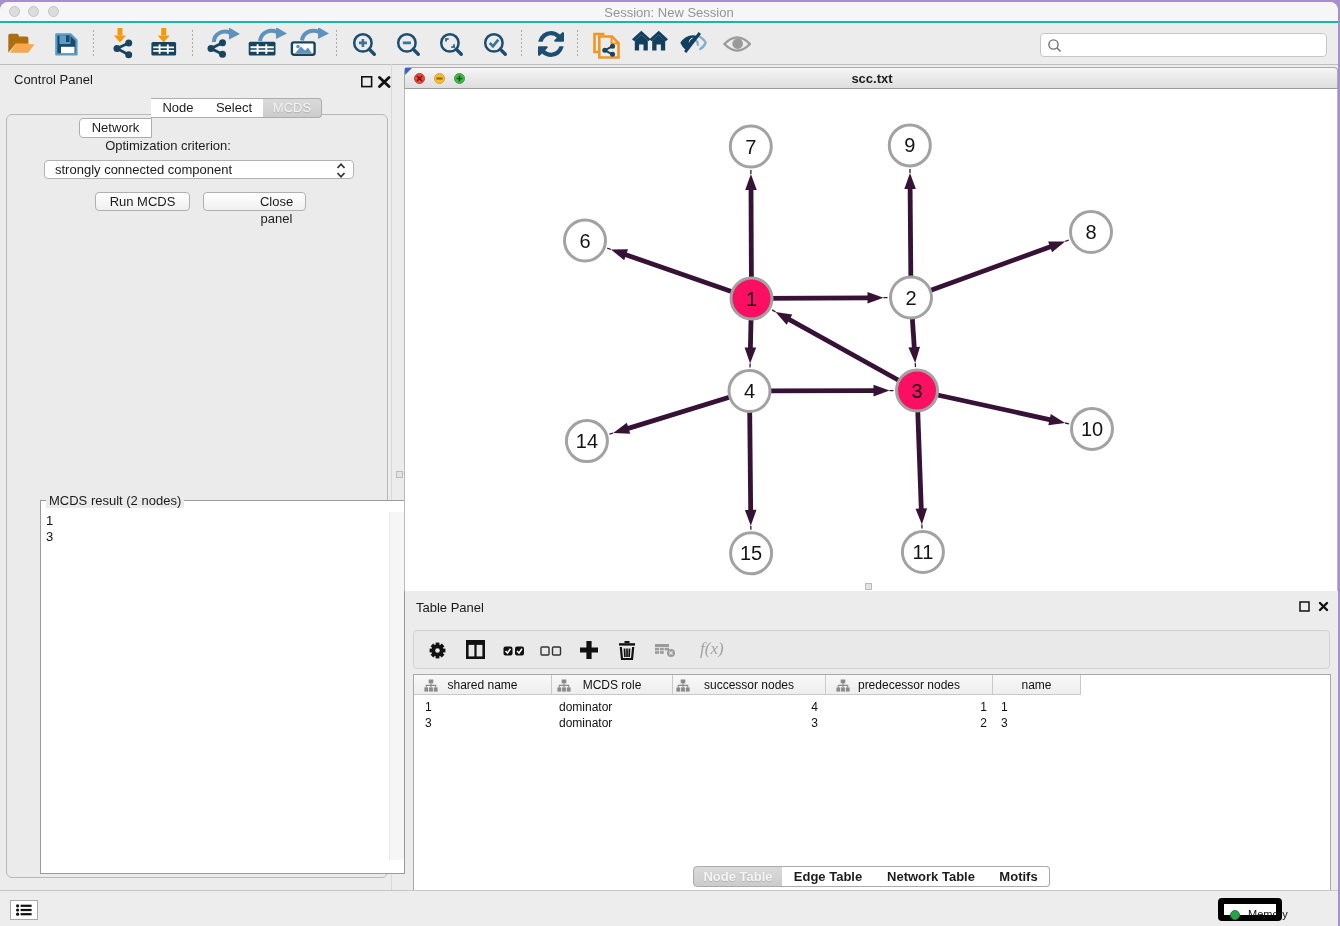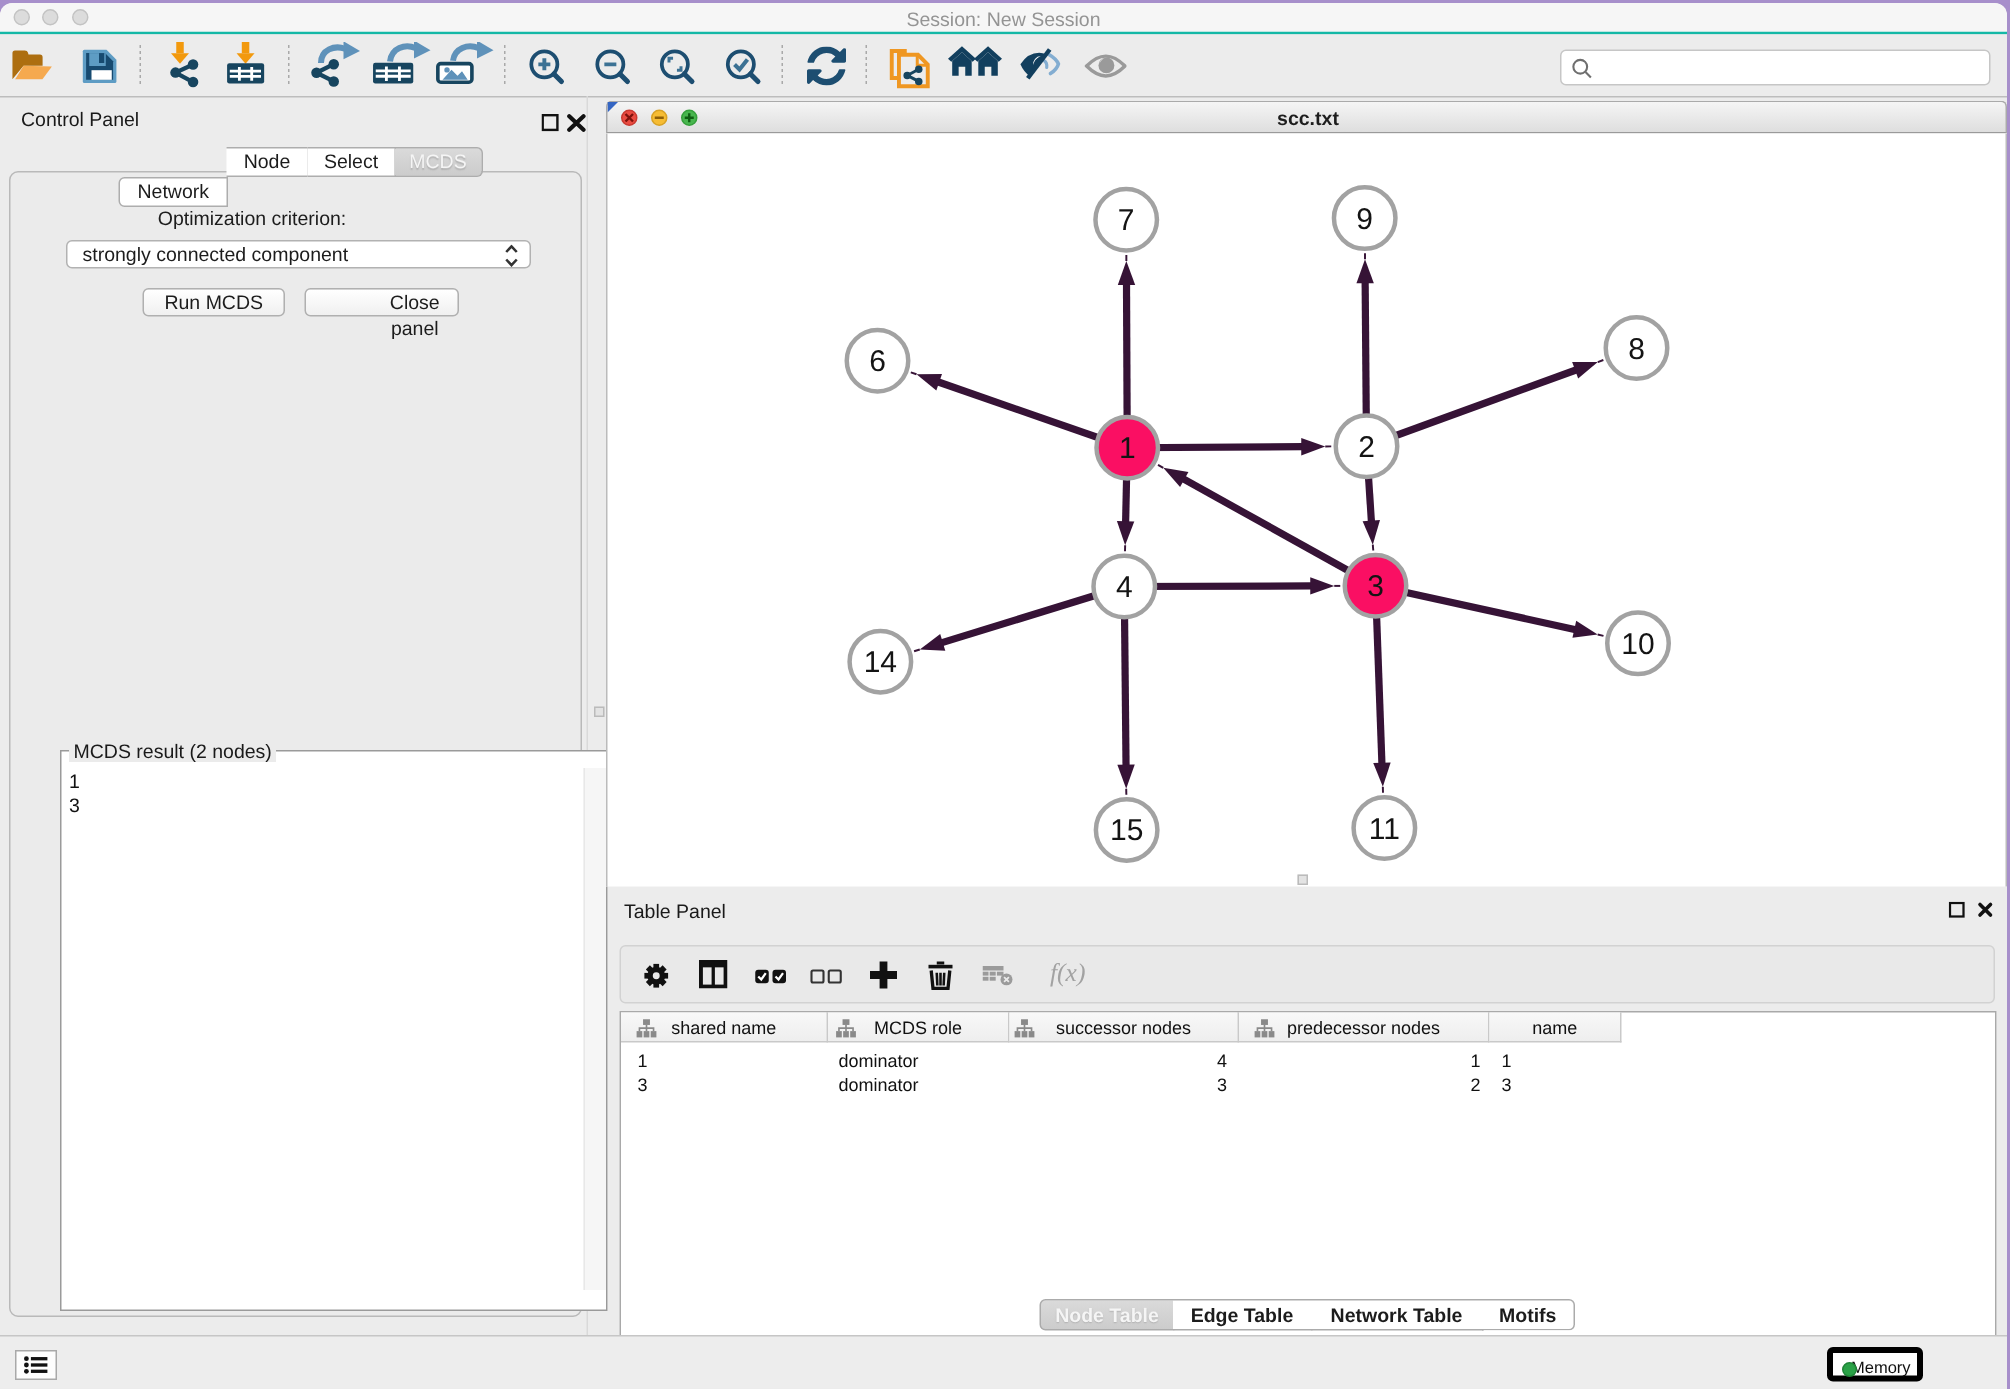--- a/index.html
+++ b/index.html
@@ -460,17 +460,17 @@
         <g fill="#111">
             <circle cx="1.6" cy="1.8" r="1.6"></circle>
             <circle cx="1.6" cy="6" r="1.6"></circle>
             <circle cx="1.6" cy="10.2" r="1.6"></circle>
         <rect x="4.6" y="0.7" width="11" height="2.2"></rect>
             <rect x="4.6" y="4.9" width="11" height="2.2"></rect>
             <rect x="4.6" y="9.1" width="11" height="2.2"></rect>
           </g>
       </svg>
     </div>
-    <div class="abs" style="left:1218px;top:7px;width:64px;height:23px;background:#fff;border:4px solid #000000;border-radius:4px;font-size:11px;color:#111;line-height:21px;padding-left:12px;">Memory
+    <div class="abs" style="left:1218px;top:7px;width:64px;height:23px;background:#fff;border:6px solid #000000;border-radius:4px;font-size:11px;color:#111;line-height:21px;padding-left:24px;">Memory
       <div class="abs" style="left:6px;top:6px;width:10px;height:10px;border-radius:50%;background:#2aa147;border:1px solid #1f8537;"></div>
     </div>
   </div>
 </div>
 
 </body></html>

